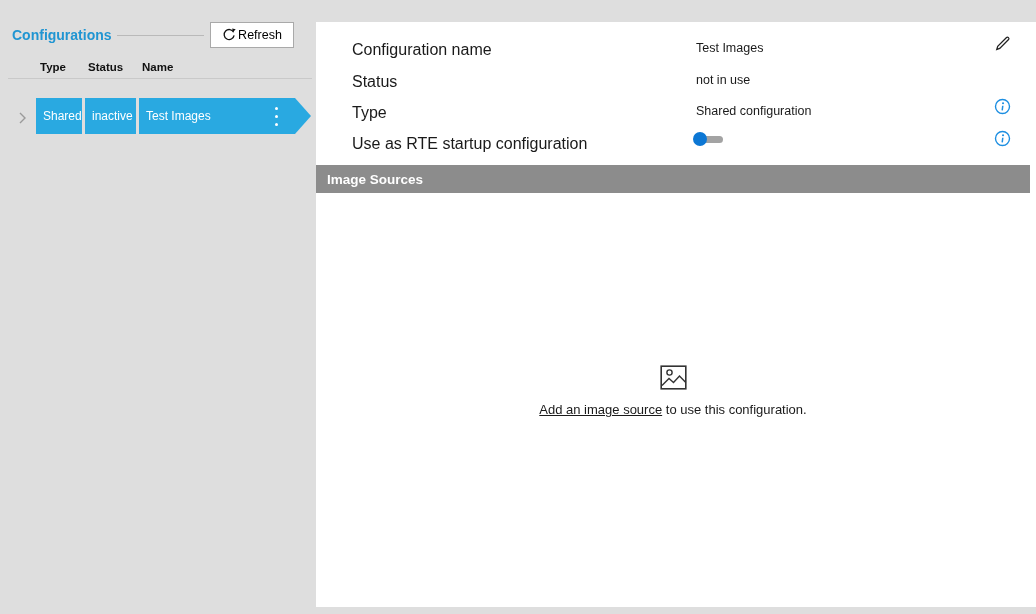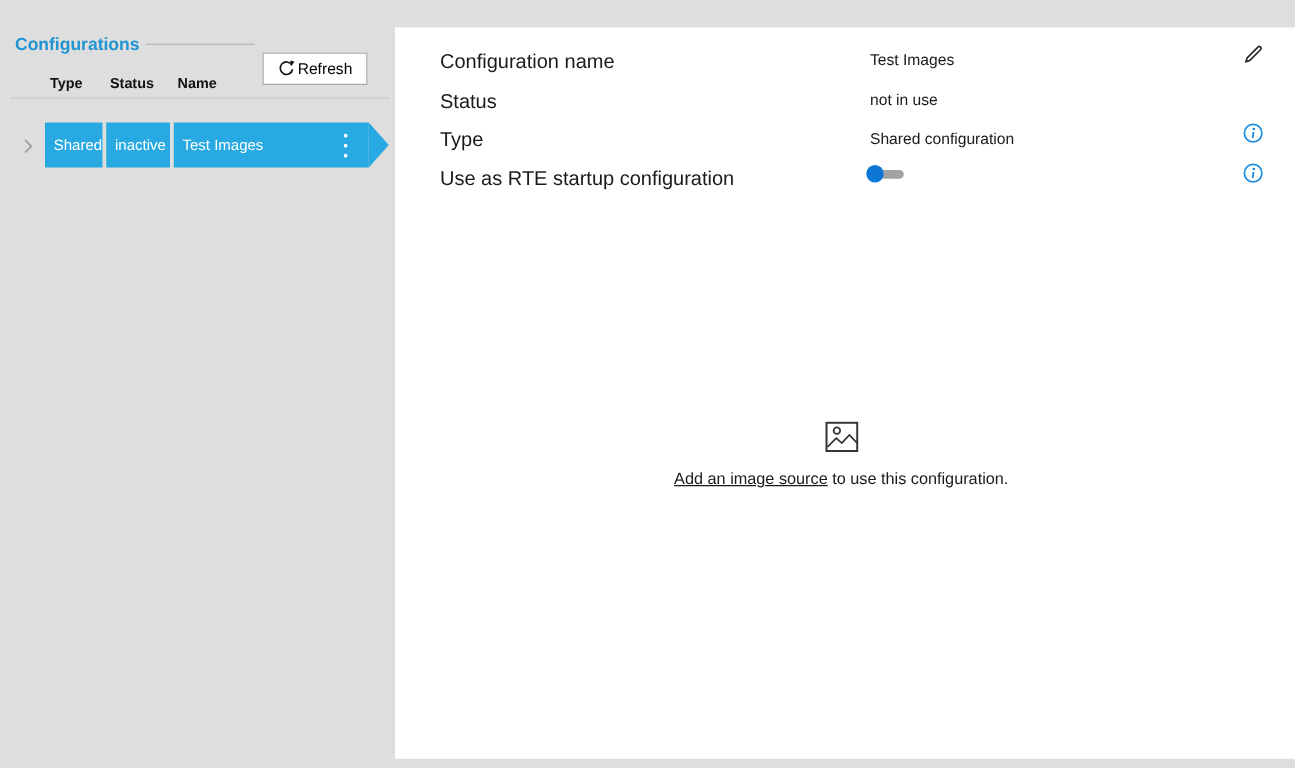--- a/index.html
+++ b/index.html
@@ -20,21 +20,21 @@
     font-size: 14px; font-weight: bold; color: #2095d2;
   }
   .title-rule {
     position: absolute; left: 117px; top: 35px; width: 87px; height: 1px;
     background: #b9b9b9;
   }
   .refresh-btn {
     position: absolute; left: 210px; top: 22px; width: 84px; height: 26px;
     background: #ffffff; border: 1px solid #a9a9a9;
     display: flex; align-items: center; justify-content: center; gap: 2px;
-    font-size: 12.5px; cursor: pointer; margin-top: 20px;
+    font-size: 12.5px; cursor: pointer;
   }
 
   .col-header {
     position: absolute; top: 61px;
     font-size: 11.5px; font-weight: bold; color: #111;
   }
   .col-type   { left: 40px; }
   .col-status { left: 88px; }
   .col-name   { left: 142px; }
 
@@ -202,20 +202,23 @@
       <span>
         <svg width="17" height="17" viewBox="0 0 16 16">
           <circle cx="8" cy="8" r="6.6" fill="none" stroke="#1c8ee1" stroke-width="1.3"></circle>
           <circle cx="8.5" cy="4.9" r="1" fill="#1c8ee1"></circle>
           <path d="M8.3 7.3 L7.7 11.6" stroke="#1c8ee1" stroke-width="1.4" fill="none"></path>
         </svg>
       </span>
     </button>
   </div>
 
+  <div class="section-bar bar-sources">
+    <span>Image Sources</span>
+  </div>
 
   <div class="sources-body">
     <div class="empty-state">
       <span style="display:inline-block;">
         <svg width="27" height="25" viewBox="0 0 27 25">
           <rect x="1.2" y="1.2" width="24.6" height="22.6" fill="none" stroke="#333" stroke-width="1.6"></rect>
           <circle cx="9.5" cy="7.5" r="2.6" fill="none" stroke="#333" stroke-width="1.4"></circle>
           <polyline points="2,20.5 9,13.5 13.5,17.5 19.5,11 25.8,17.5" fill="none" stroke="#333" stroke-width="1.4"></polyline>
         </svg>
       </span>

